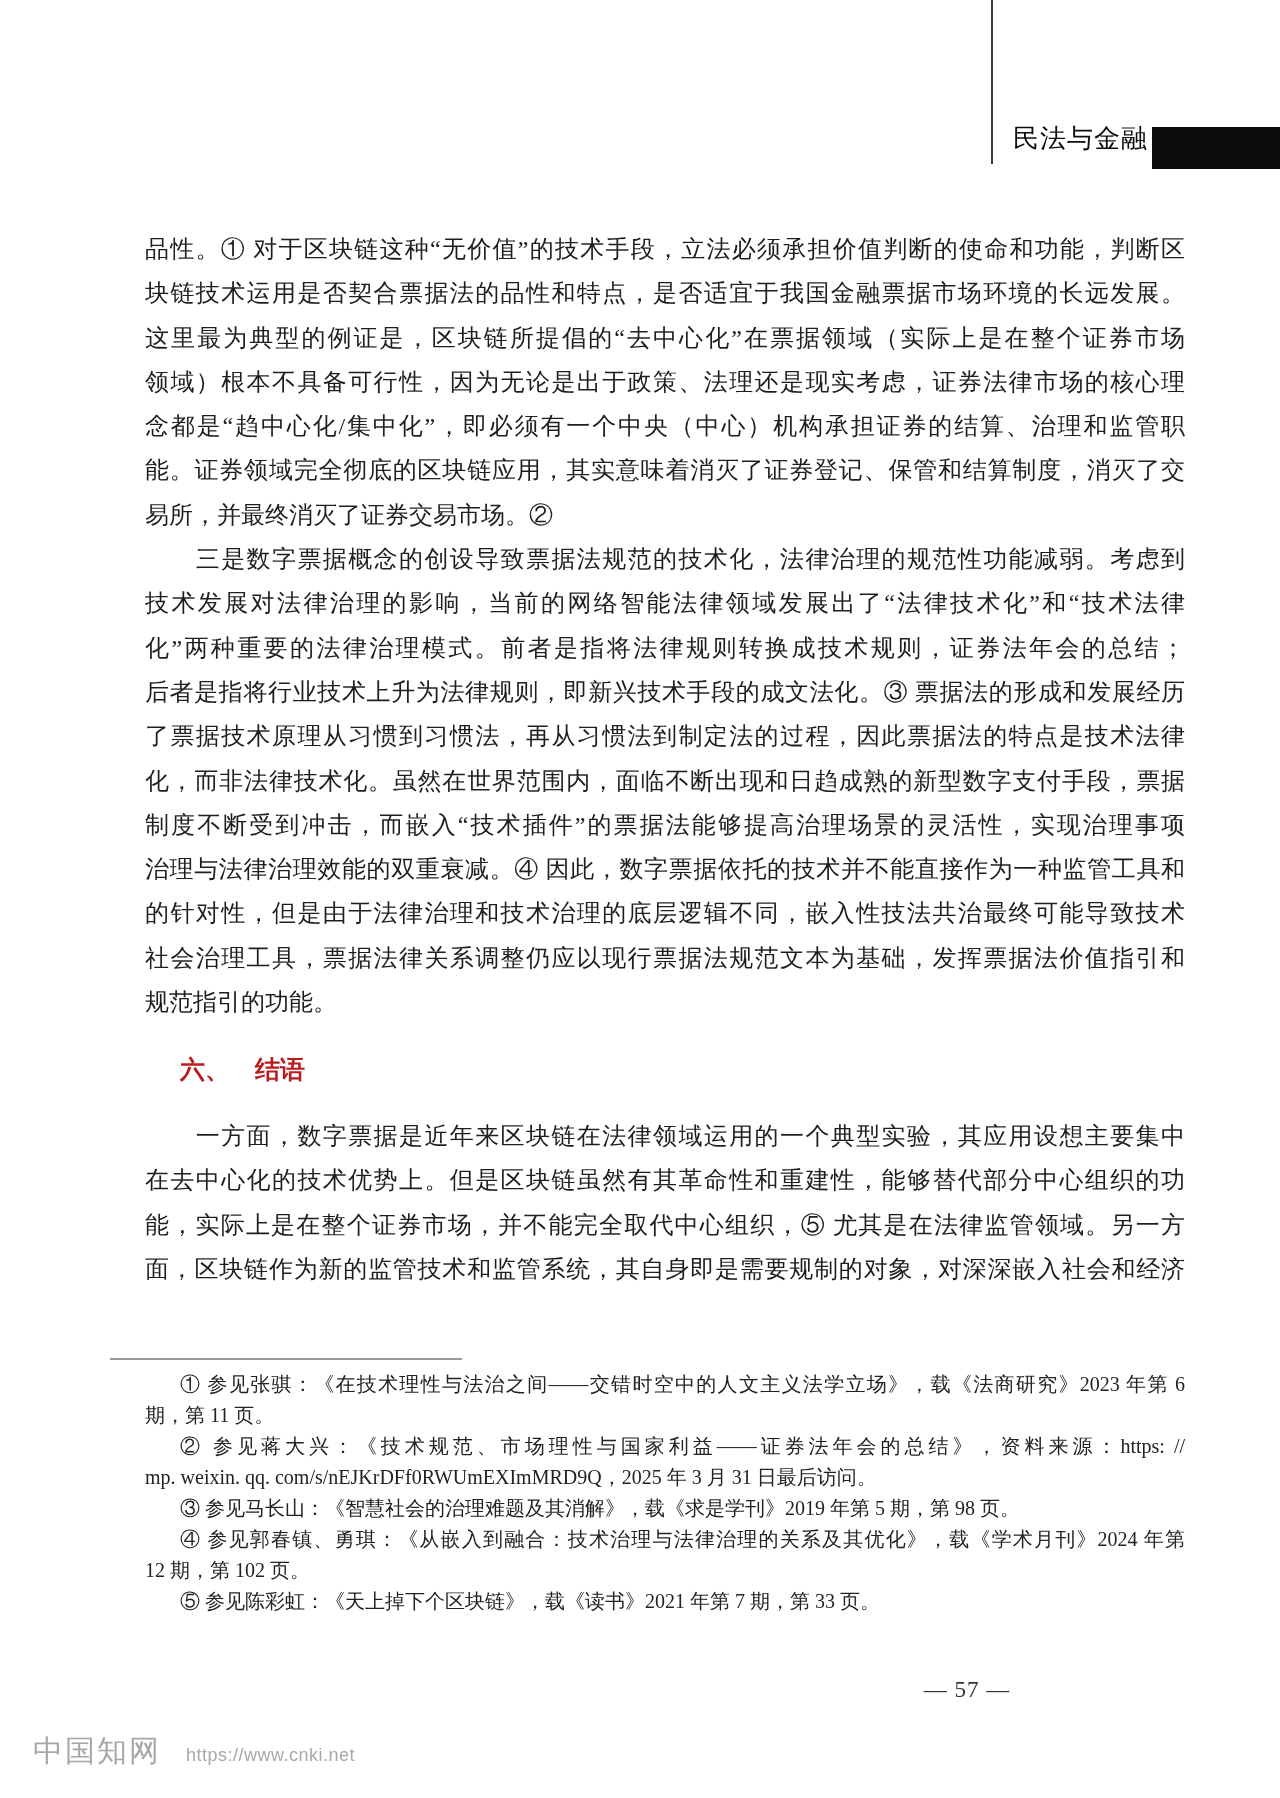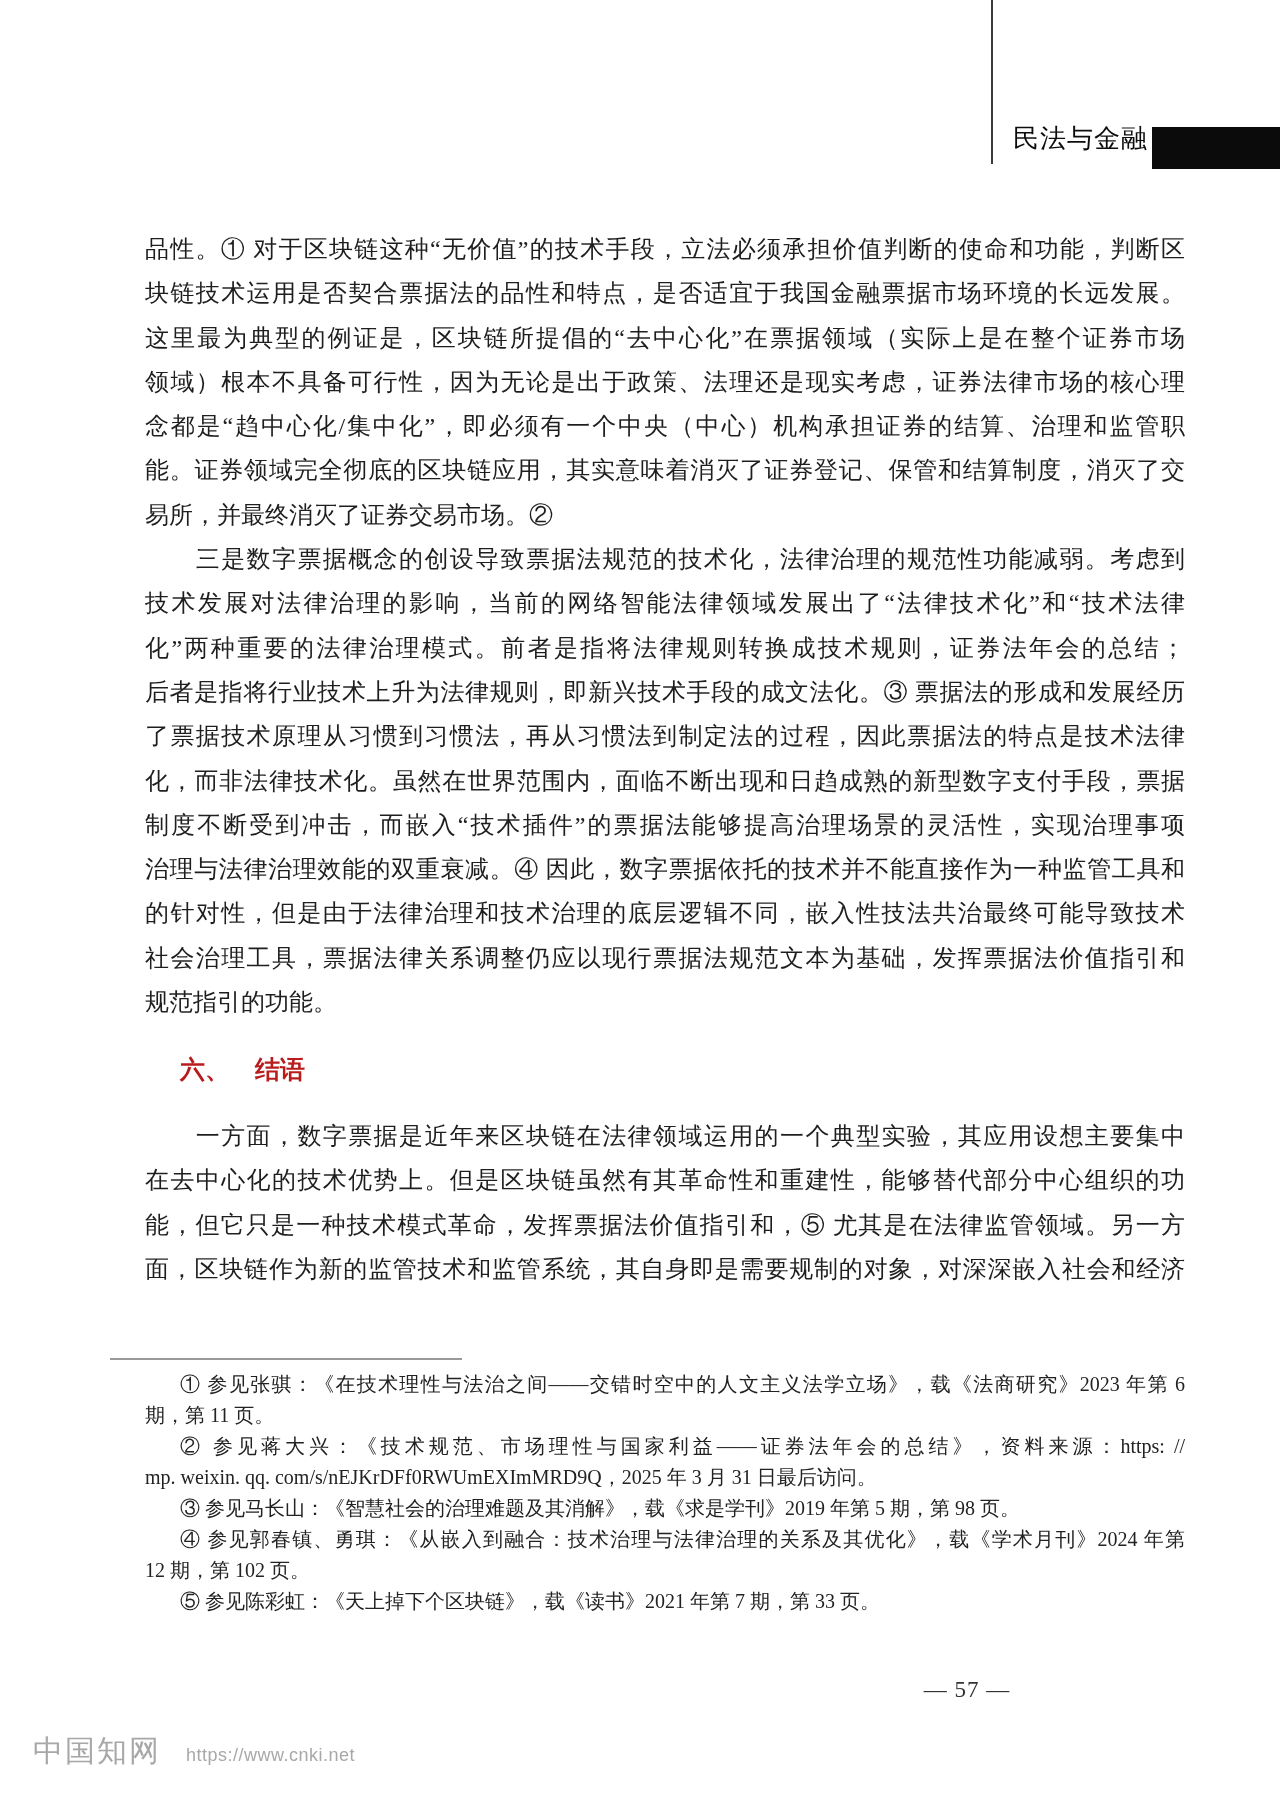--- a/index.html
+++ b/index.html
@@ -62,21 +62,21 @@
       <div class="tline">社会治理工具，票据法律关系调整仍应以现行票据法规范文本为基础，发挥票据法价值指引和</div>
       <div class="tline tl-last">规范指引的功能。</div>
     </div>
 </div>
 
 <div id="section-heading" class="col">六、　结语</div>
 
 <div id="para3" class="col art">
     <div class="tline">　　一方面，数字票据是近年来区块链在法律领域运用的一个典型实验，其应用设想主要集中</div>
     <div class="tline">在去中心化的技术优势上。但是区块链虽然有其革命性和重建性，能够替代部分中心组织的功</div>
-    <div class="tline">能，但它只是一种技术模式革命，发挥票据法价值指引和，⑤ 尤其是在法律监管领域。另一方</div>
+    <div class="tline">能，实际上是在整个证券市场，并不能完全取代中心组织，⑤ 尤其是在法律监管领域。另一方</div>
     <div class="tline">面，区块链作为新的监管技术和监管系统，其自身即是需要规制的对象，对深深嵌入社会和经济</div>
   </div>
 
 <div id="fn-rule"></div>
 <div id="footnotes" class="col">
   <div class="footnote">
       <div class="tline">① 参见张骐：《在技术理性与法治之间——交错时空中的人文主义法学立场》，载《法商研究》2023 年第 6</div>
       <div class="tline tl-last">期，第 11 页。</div>
     </div>
   <div class="footnote">

